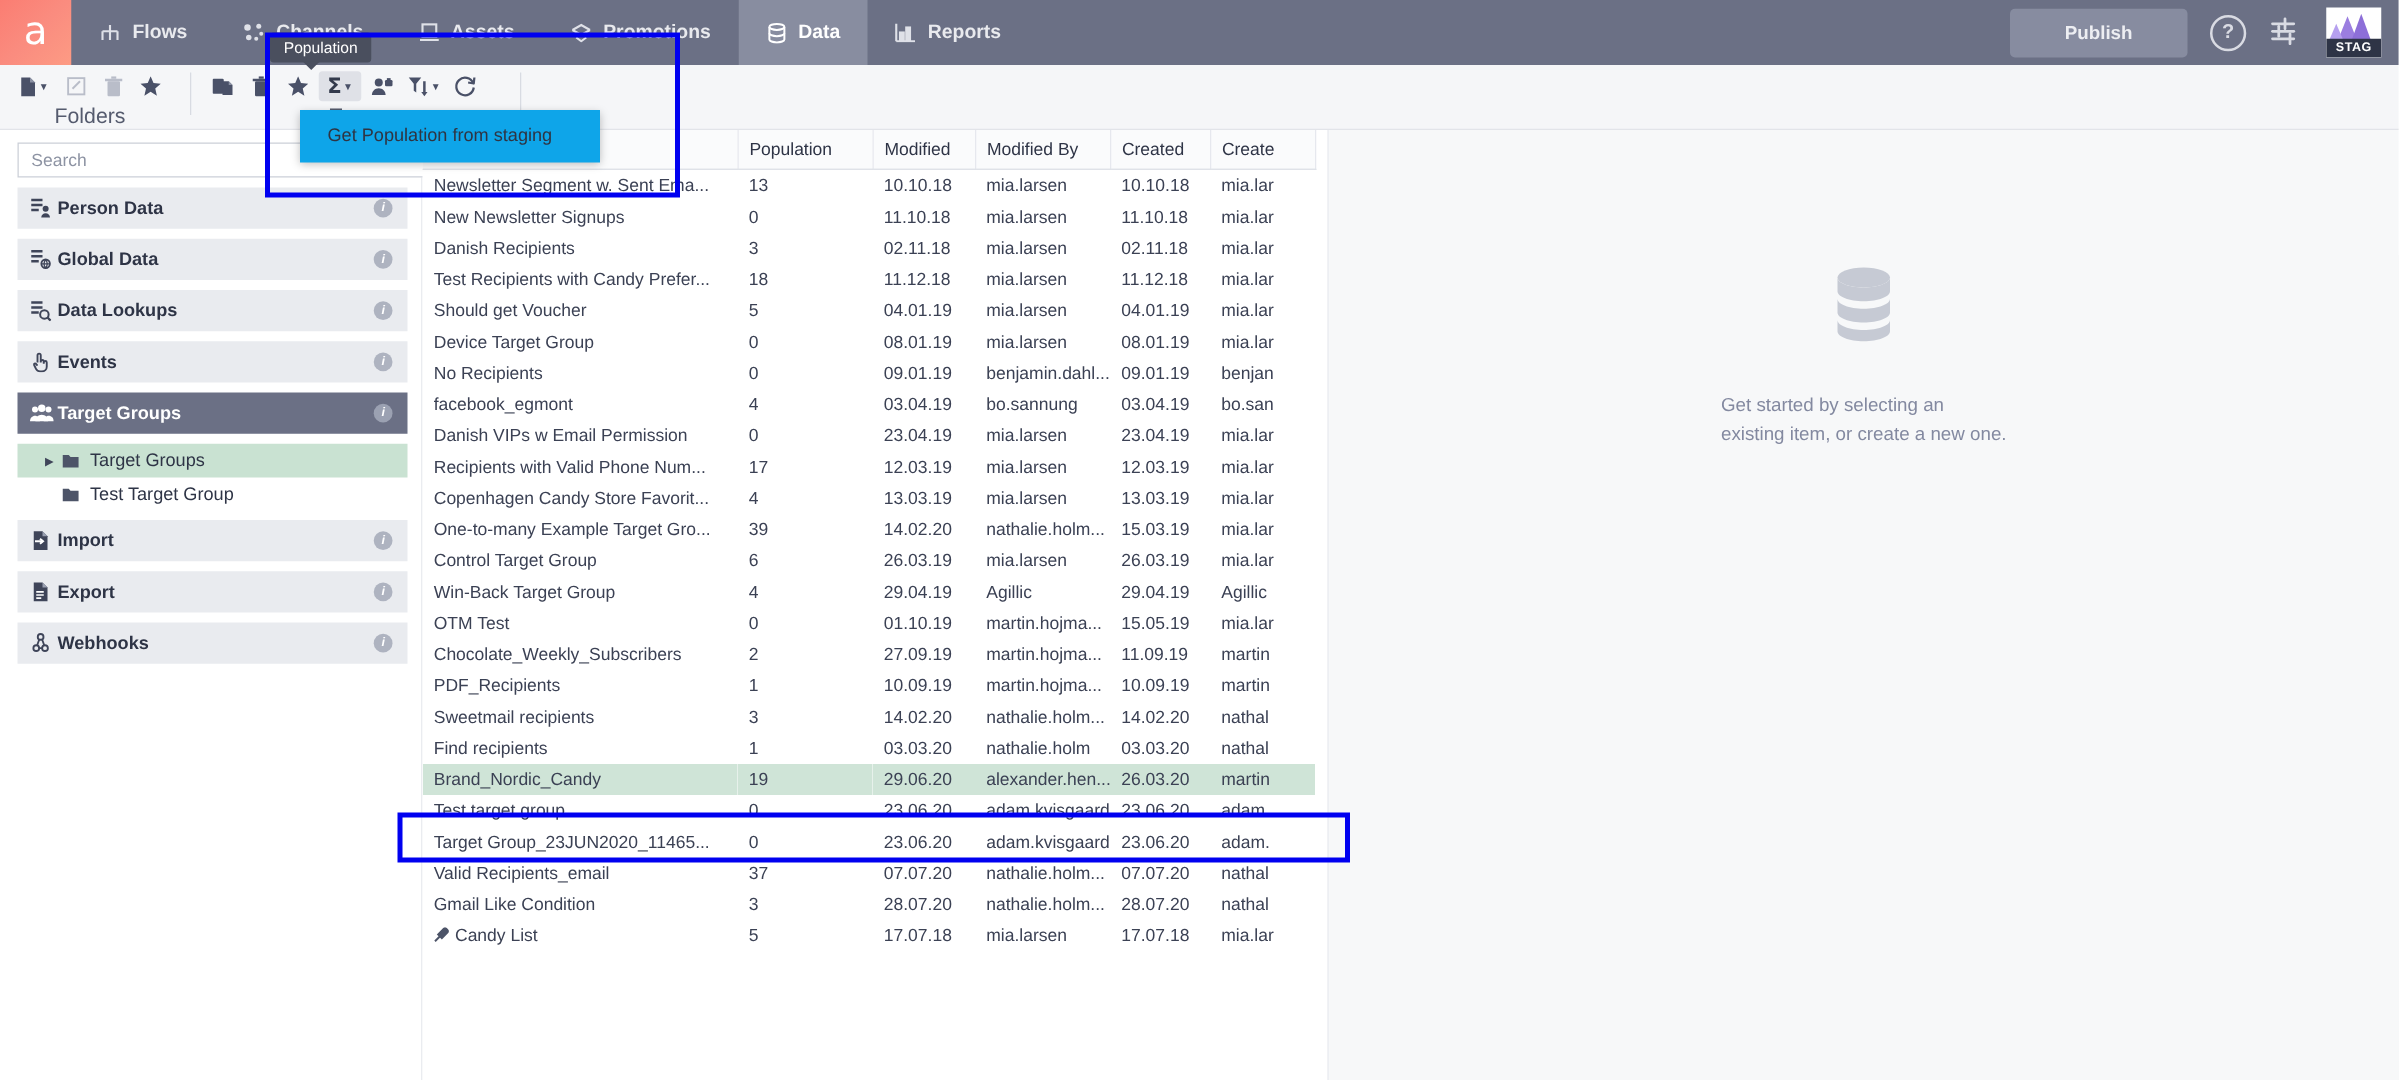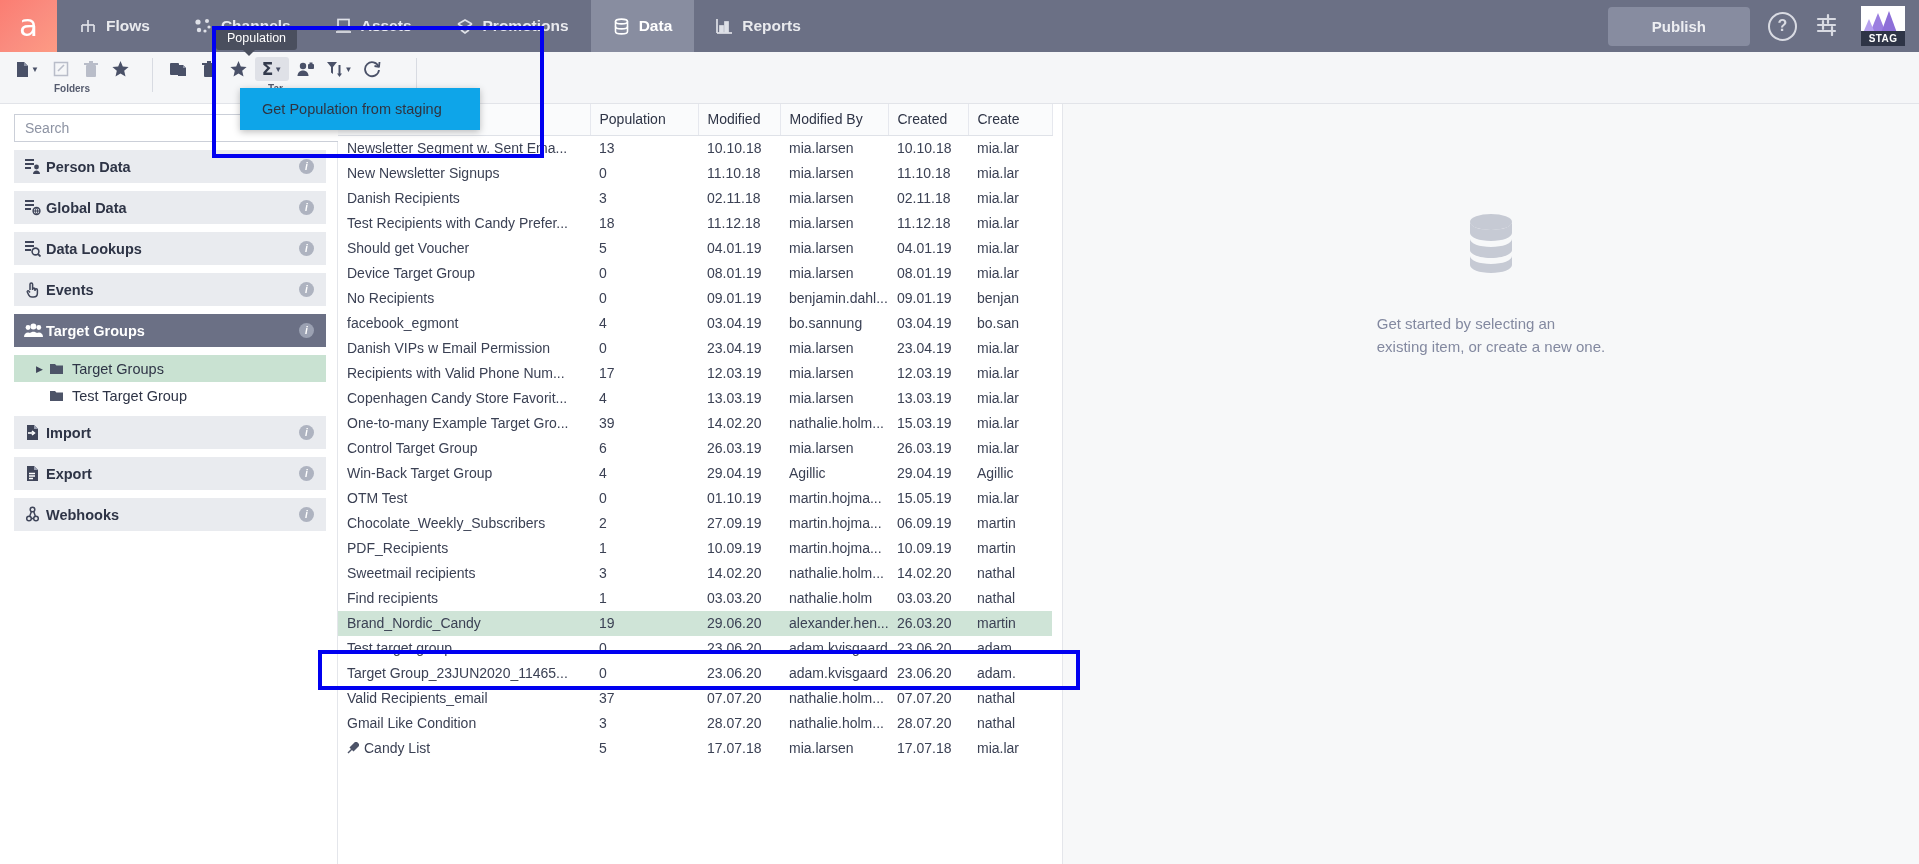--- a/index.html
+++ b/index.html
@@ -64,21 +64,21 @@
   }
   .tb-group { display:flex; flex-direction:column; align-items:center; padding:5px 10px 0 10px; }
   .tb-row { display:flex; align-items:center; gap:3px; }
   .tb-btn {
     width:27px; height:24px; display:flex; align-items:center; justify-content:center;
     cursor:pointer; border-radius:3px; color:#4a5168;
   }
   .tb-btn.wide { width:34px; }
   .tb-btn.active-dd { background:#dfe1e7; }
   .tb-btn.disabled { color:#b9bdc9; cursor:default; }
-  .tb-caption { font-size:10px; color:#555b6e; font-weight:bold; margin-top:2px; }
+  .tb-caption { font-size:17px; color:#555b6e; font-weight:normal; margin-top:2px; }
   .tb-sep { width:1px; height:34px; background:#d8dbe2; margin:6px 8px 0 8px; }
   .caret { font-size:8px; margin-left:1px; }
 
   
   .tooltip {
     position:absolute; left:216px; top:26px; z-index:60;
     background:#4a4f5e; color:#fff; font-size:12.5px;
     padding:5px 11px; border-radius:3px; white-space:nowrap;
   }
   .tooltip::after {
@@ -634,21 +634,21 @@
             <td class="col-mod">01.10.19</td>
             <td class="col-modby">martin.hojma...</td>
             <td class="col-cre">15.05.19</td>
             <td class="col-creby">mia.lar</td>
           </tr>
           <tr class="row">
             <td class="col-name">Chocolate_Weekly_Subscribers</td>
             <td class="col-pop">2</td>
             <td class="col-mod">27.09.19</td>
             <td class="col-modby">martin.hojma...</td>
-            <td class="col-cre">06.09.19</td>
+            <td class="col-cre">11.09.19</td>
             <td class="col-creby">martin</td>
           </tr>
           <tr class="row">
             <td class="col-name">PDF_Recipients</td>
             <td class="col-pop">1</td>
             <td class="col-mod">10.09.19</td>
             <td class="col-modby">martin.hojma...</td>
             <td class="col-cre">10.09.19</td>
             <td class="col-creby">martin</td>
           </tr>

